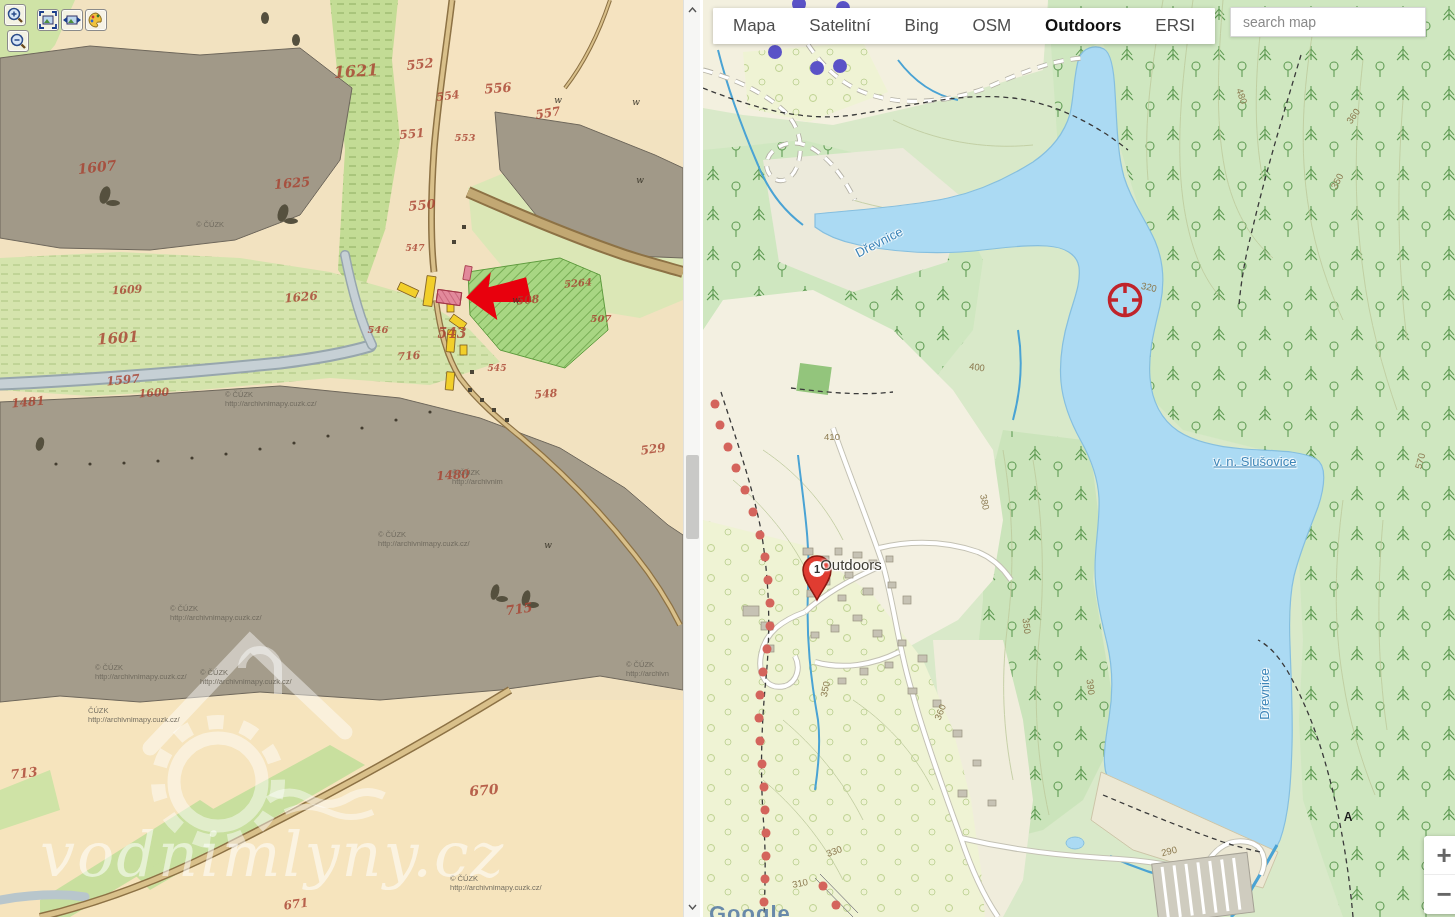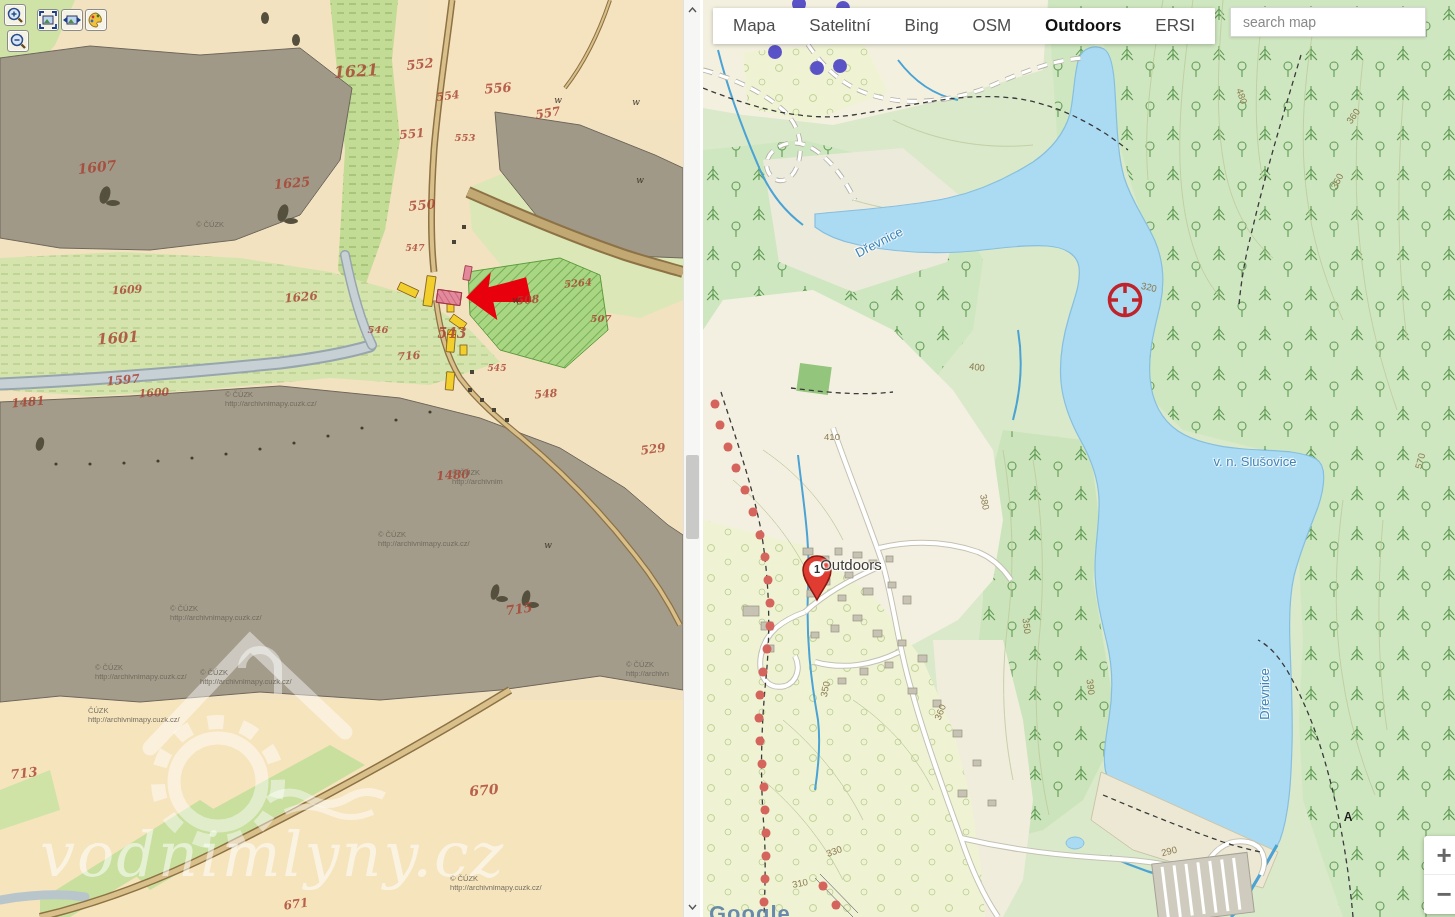--- a/index.html
+++ b/index.html
@@ -563,21 +563,21 @@
       <span class="maplabel contour" style="left: 324px; top: 626px; transform: translate(-50%, -50%) rotate(83deg);">350</span>
       <span class="maplabel contour" style="left: 388px; top: 687px; transform: translate(-50%, -50%) rotate(83deg);">390</span>
       <span class="maplabel contour" style="left: 237px; top: 712px; transform: translate(-50%, -50%) rotate(-68deg);">360</span>
       <span class="maplabel contour" style="left: 122px; top: 689px; transform: translate(-50%, -50%) rotate(-78deg);">350</span>
       <span class="maplabel contour" style="left: 131px; top: 851px; transform: translate(-50%, -50%) rotate(-20deg);">330</span>
       <span class="maplabel contour" style="left: 97px; top: 883px; transform: translate(-50%, -50%) rotate(-12deg);">310</span>
       <span class="maplabel contour" style="left: 466px; top: 851px; transform: translate(-50%, -50%) rotate(-14deg);">290</span>
     </div>
   <div id="waterlabel-layer" style="position:absolute;left:0;top:0;width:752px;height:917px;">
       <span class="maplabel wlabel" style="left: 176px; top: 242px; font-size: 13px; transform: translate(-50%, -50%) rotate(-27deg);">Dřevnice</span>
-      <span class="maplabel wlabel" style="left: 552px; top: 461px; font-size: 13px; transform: translate(-50%, -50%) rotate(0deg);">v. n. Slušovice</span>
+      <span class="maplabel wlabel" style="left: 552px; top: 461px; font-size: 13px; transform: translate(-50%, -50%) rotate(0deg); text-decoration: underline;">v. n. Slušovice</span>
       <span class="maplabel wlabel" style="left: 561px; top: 694px; font-size: 13px; transform: translate(-50%, -50%) rotate(-90deg);">Dřevnice</span>
     </div>
   <div id="place-layer" style="position:absolute;left:0;top:0;width:752px;height:917px;">
       <span class="maplabel place" style="left: 148px; top: 564px; font-size: 15px; transform: translate(-50%, -50%) rotate(0deg);">Outdoors</span>
     </div>
   <div id="symbol-layer" style="position:absolute;left:0;top:0;width:752px;height:917px;">
       <span class="maplabel mapsym" style="left: 645px; top: 817px; transform: translate(-50%, -50%) rotate(0deg);">A</span>
     </div>
   <div id="google-logo">Google</div>
 

